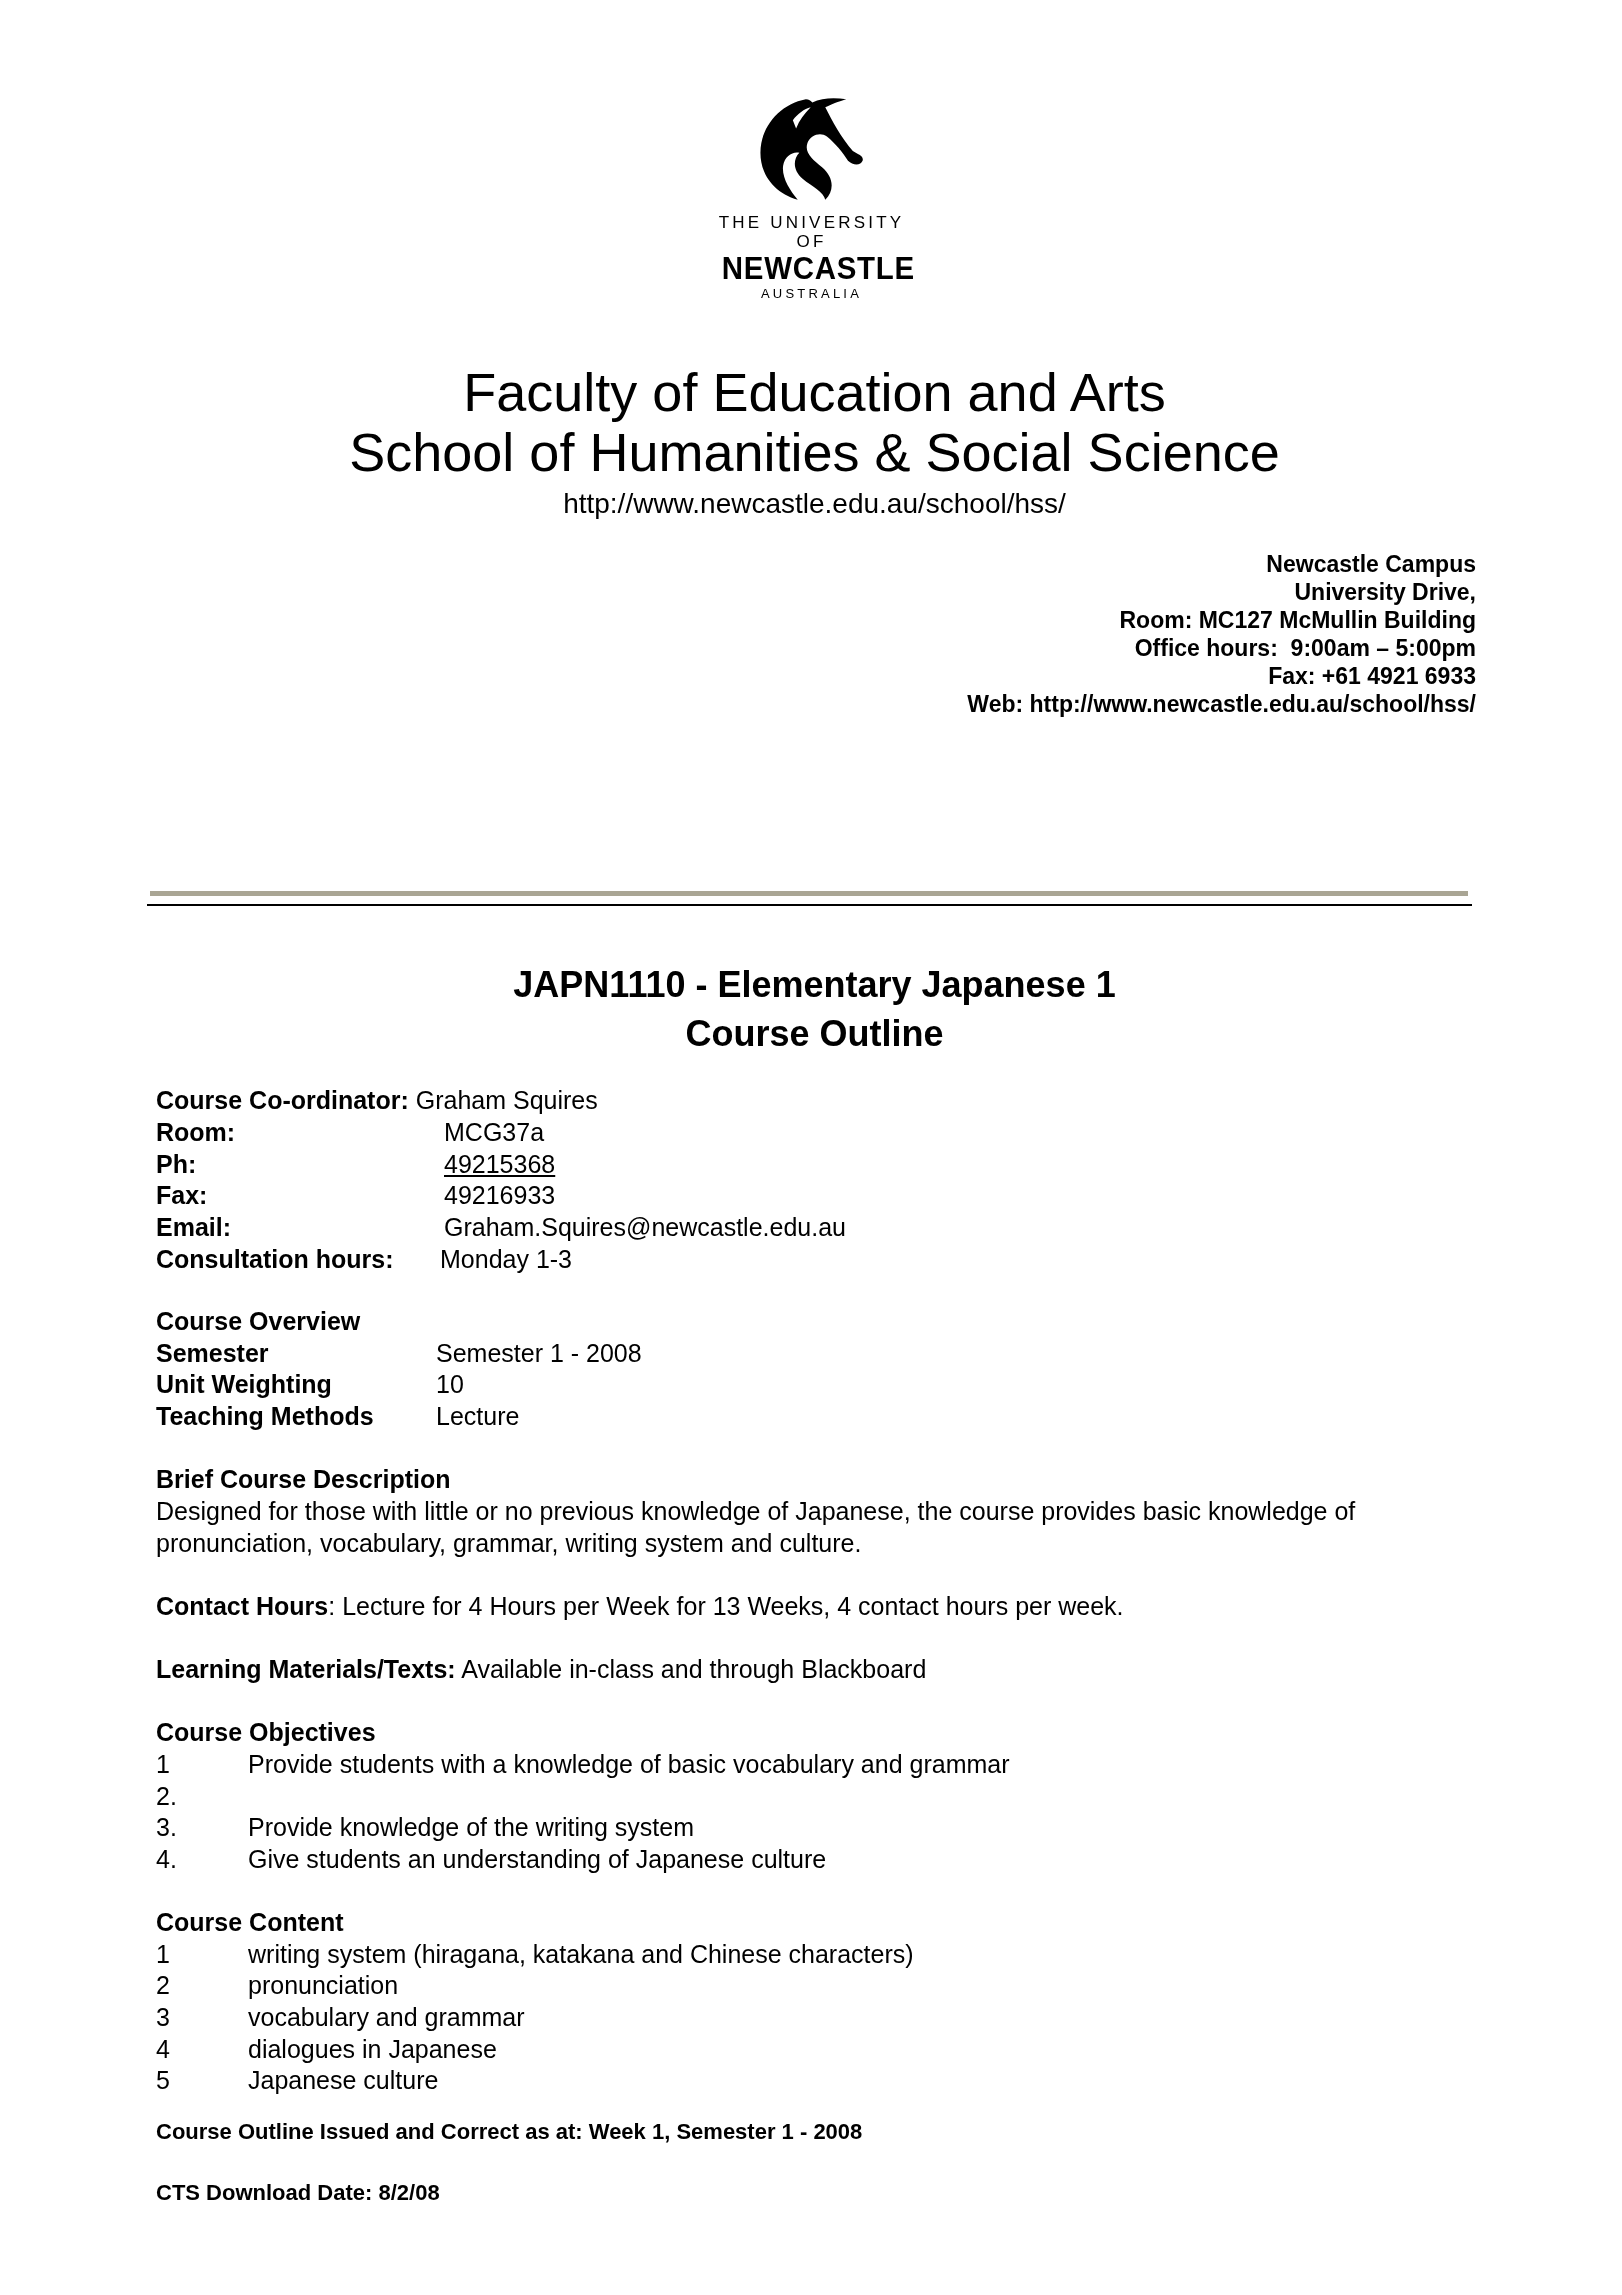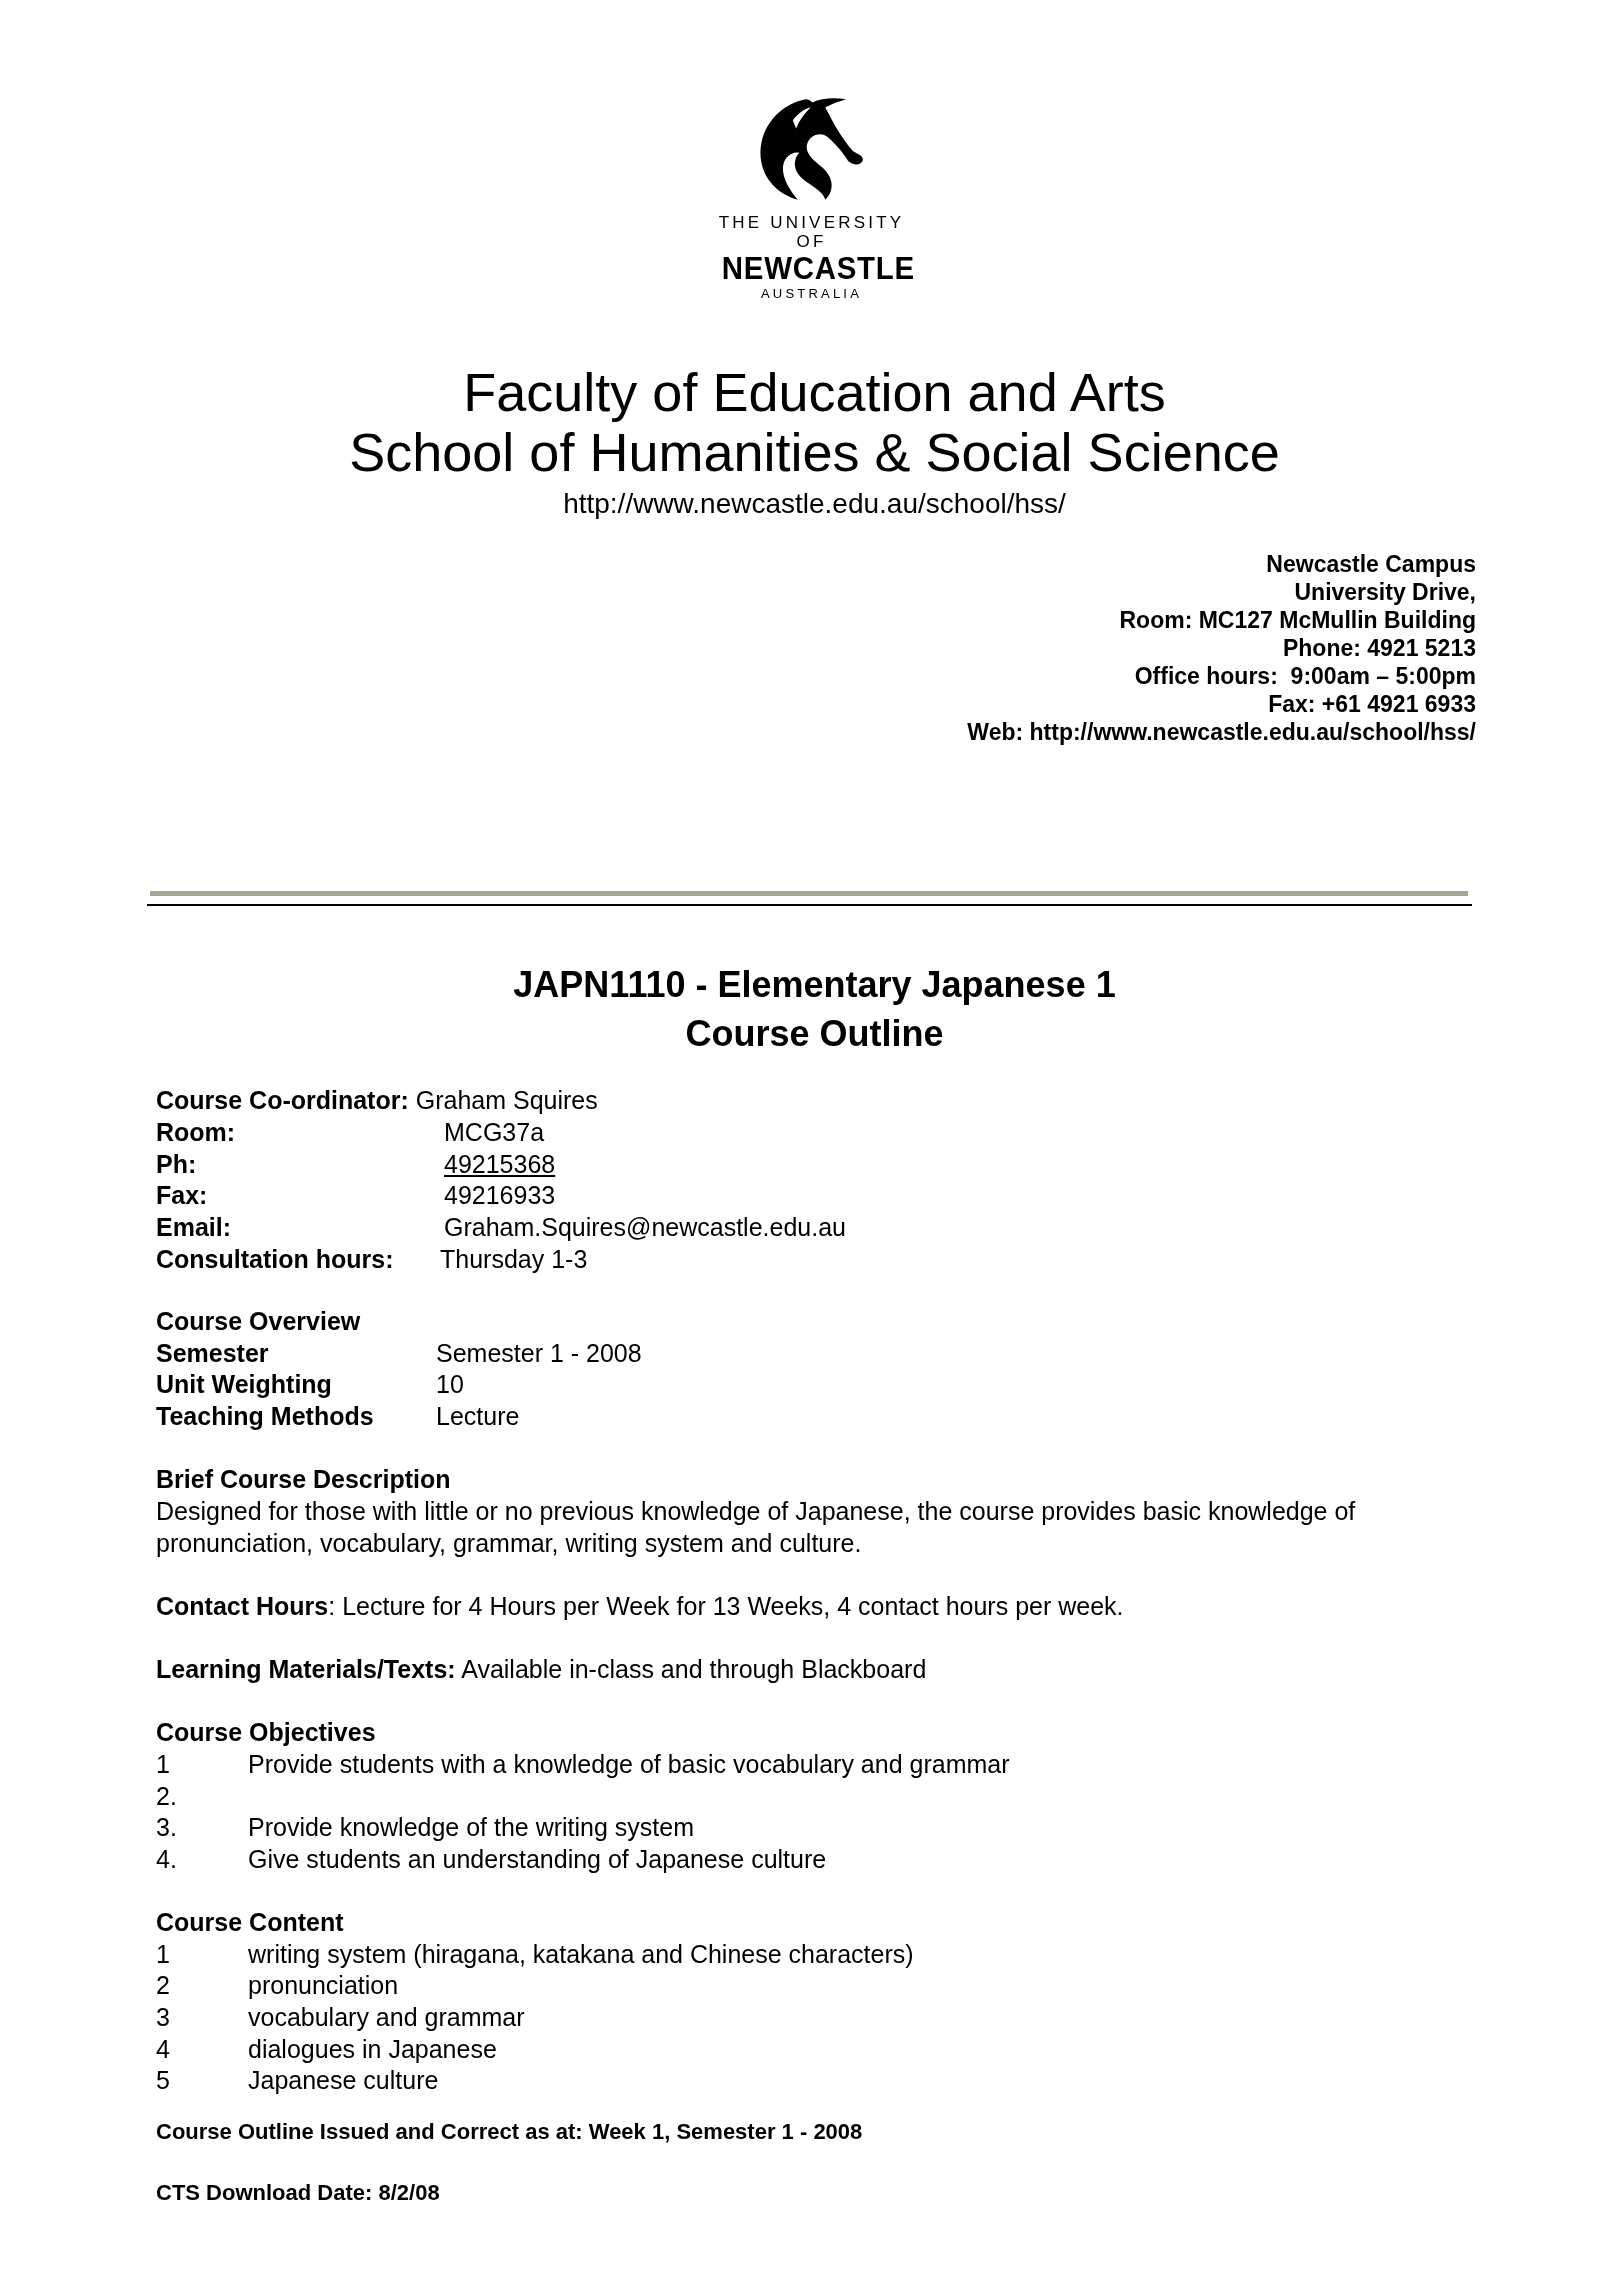--- a/index.html
+++ b/index.html
@@ -58,21 +58,20 @@
 </div>
 
 <div class="faculty faculty-1">Faculty of Education and Arts</div>
 <div class="faculty faculty-2">School of Humanities &amp; Social Science</div>
 <div class="faculty-url">http://www.newcastle.edu.au/school/hss/</div>
 
 <div class="address">
   <div>Newcastle Campus</div>
   <div>University Drive,</div>
   <div>Room: MC127 McMullin Building</div>
-  <div>Phone: 4921 5213</div>
   <div>Office hours:  9:00am – 5:00pm</div>
   <div>Fax: +61 4921 6933</div>
   <div>Web: http://www.newcastle.edu.au/school/hss/</div>
 </div>
 
 <div class="rule-gray"></div>
 <div class="rule-black"></div>
 
 <div class="course-title course-title-1">JAPN1110 - Elementary Japanese 1</div>
 <div class="course-title course-title-2">Course Outline</div>
@@ -93,21 +92,21 @@
   <div class="row" style="top:1179px;">
     <span class="lbl">Fax:</span>
     <span class="val" style="left:288px;">49216933</span>
   </div>
   <div class="row" style="top:1211px;">
     <span class="lbl">Email:</span>
     <span class="val" style="left:288px;">Graham.Squires@newcastle.edu.au</span>
   </div>
   <div class="row" style="top:1243px;">
     <span class="lbl">Consultation hours:</span>
-    <span class="val" style="left:284px;">Thursday 1-3</span>
+    <span class="val" style="left:284px;">Monday 1-3</span>
   </div>
 </div>
 
 <div class="body-text">
   <div class="row heading" style="top:1305px;">Course Overview</div>
   <div class="row" style="top:1337px;">
     <span class="lbl">Semester</span>
     <span class="val" style="left:280px;">Semester 1 - 2008</span>
   </div>
   <div class="row" style="top:1368px;">

